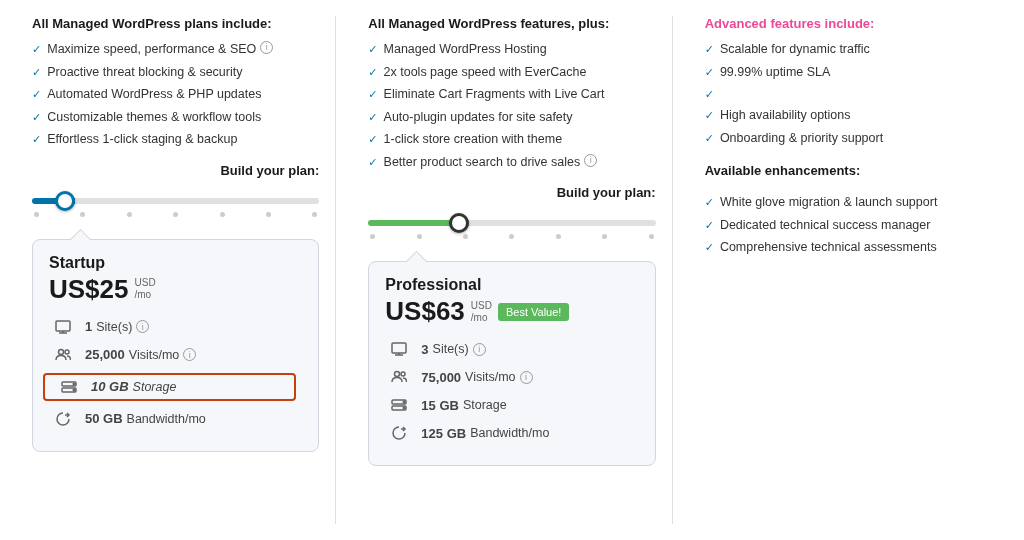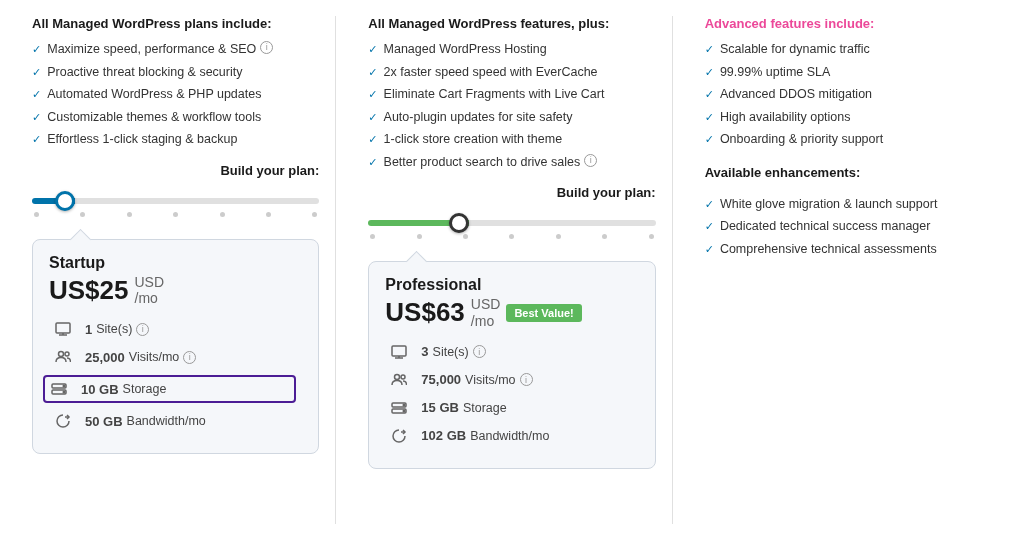--- a/index.html
+++ b/index.html
@@ -151,29 +151,29 @@
       align-items: center;
       margin-bottom: 12px;
       gap: 6px;
     }
     .plan-price-main {
       font-size: 26px;
       font-weight: 700;
       color: #1a1a1a;
     }
     .plan-price-currency {
-      font-size: 14px;
+      font-size: 10px;
       color: #666;
       line-height: 1.2;
     }
     .best-value-badge {
       background: #5cb85c;
       color: #fff;
       font-size: 11px;
-      font-weight: 700;
+      font-weight: 400;
       padding: 3px 8px;
       border-radius: 3px;
     }
     .plan-details {
       list-style: none;
       margin-top: 8px;
     }
     .plan-details li {
       display: flex;
       align-items: center;
@@ -189,24 +189,25 @@
       justify-content: center;
       margin-right: 8px;
       flex-shrink: 0;
     }
     .plan-detail-value {
       font-weight: 700;
       margin-right: 4px;
       font-size: 13px;
     }
     .storage-row {
-      border: 2px solid #4c1d95;
+      border: 2px solid #c2410c;
       border-radius: 4px;
-      padding: 2px 0;
+      padding: 2px 10px;
       margin-left: -6px;
+      font-style: italic;
     }
     .advanced-section-title {
       font-size: 13px;
       font-weight: 700;
       color: #ec4899;
       margin-bottom: 10px;
     }
     .enhancements-title {
       font-size: 13px;
       font-weight: 700;
@@ -336,21 +337,21 @@
 
   <div class="column">
     <div class="section-title">All Managed WordPress features, plus:</div>
     <ul class="feature-list">
       <li>
         <span class="check-icon">✓</span>
         <span>Managed WordPress Hosting</span>
       </li>
       <li>
         <span class="check-icon">✓</span>
-        <span>2x faster speed speed with EverCache</span>
+        <span>2x tools page speed with EverCache</span>
       </li>
       <li>
         <span class="check-icon">✓</span>
         <span>Eliminate Cart Fragments with Live Cart</span>
       </li>
       <li>
         <span class="check-icon">✓</span>
         <span>Auto-plugin updates for site safety</span>
       </li>
       <li>
@@ -429,41 +430,40 @@
           <span>Storage</span>
         </li>
         <li>
           <div class="plan-detail-icon">
             <svg class="icon-svg" viewBox="0 0 16 16">
                 <path d="M8 2a6 6 0 1 0 6 6"></path>
                 <path d="M12 2l2 2-2 2"></path>
                 <path d="M14 4h-4"></path>
               </svg>
           </div>
-          <span class="plan-detail-value">102 GB</span>
+          <span class="plan-detail-value">125 GB</span>
           <span>Bandwidth/mo</span>
         </li>
       </ul>
     </div>
   </div>
 
   <div class="column">
     <div class="advanced-section-title">Advanced features include:</div>
     <ul class="feature-list">
       <li>
         <span class="check-icon">✓</span>
         <span>Scalable for dynamic traffic</span>
       </li>
       <li>
         <span class="check-icon">✓</span>
         <span>99.99% uptime SLA</span>
       </li>
       <li>
         <span class="check-icon">✓</span>
-        <span>Advanced DDOS mitigation</span>
       </li>
       <li>
         <span class="check-icon">✓</span>
         <span>High availability options</span>
       </li>
       <li>
         <span class="check-icon">✓</span>
         <span>Onboarding &amp; priority support</span>
       </li>
     </ul>

